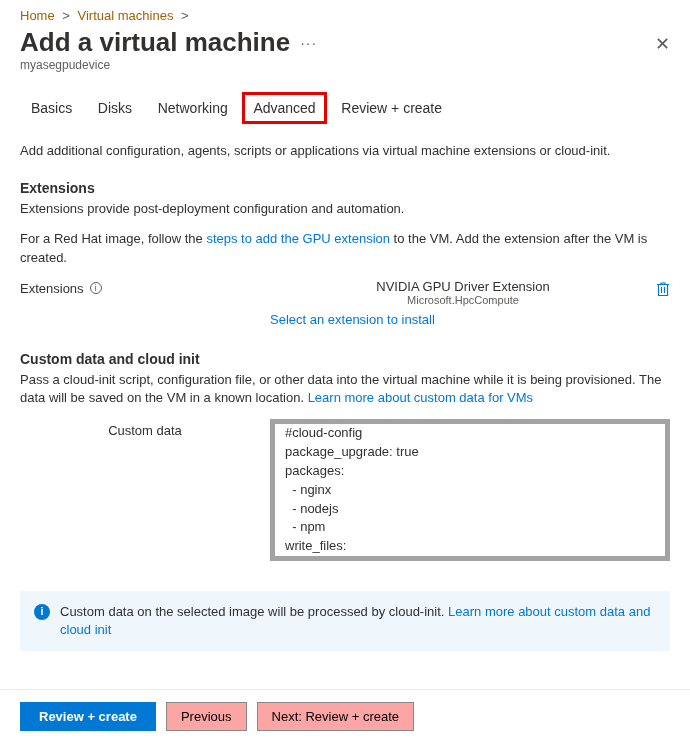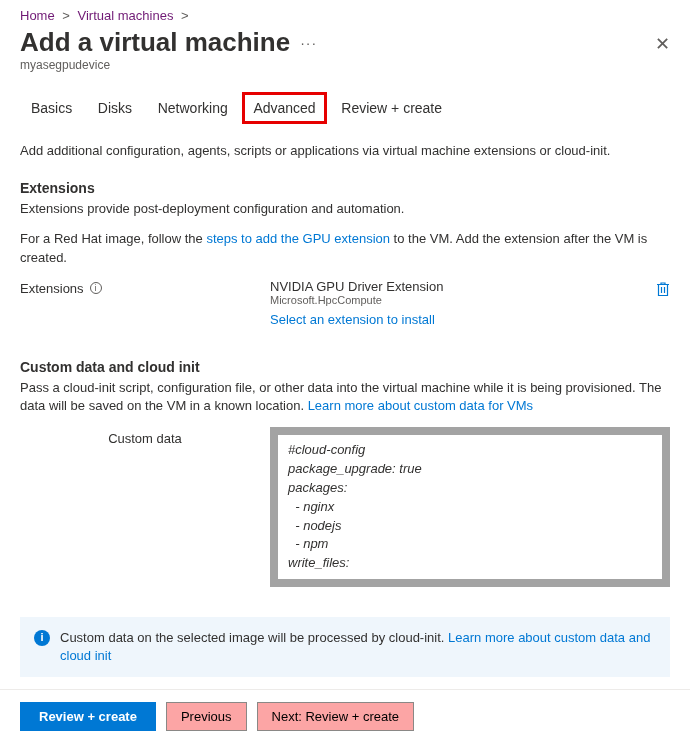--- a/index.html
+++ b/index.html
@@ -6,49 +6,49 @@
     body {
       font-family: "Segoe UI", -apple-system, BlinkMacSystemFont, sans-serif;
       font-size: 13px;
       color: #323130;
       background: #fff;
       width: 690px;
       height: 743px;
       position: relative;
     }
     .breadcrumb { padding: 8px 20px 2px; font-size: 13px; }
-    .breadcrumb a { color: #701a75; text-decoration: none; cursor: pointer; }
+    .breadcrumb a { color: #a16207; text-decoration: none; cursor: pointer; }
     .breadcrumb .sep { color: #605e5c; margin: 0 4px; }
     .header-row { display: flex; align-items: flex-start; padding: 2px 20px 0; justify-content: space-between; }
     .header-row h1 { font-size: 26px; font-weight: 600; flex: 0 0 auto; }
     .header-row .ellipsis { margin-left: 10px; color: #605e5c; padding-top: 8px; font-size: 14px; letter-spacing: 1px; cursor: pointer; }
     .header-row .spacer { flex: 1; }
     .header-row .close { font-size: 18px; color: #605e5c; cursor: pointer; padding-top: 6px; font-weight: 300; }
     .subtitle { color: #605e5c; font-size: 12px; padding: 0 20px 20px; }
     .tabs { padding: 0 20px; border-bottom: none; margin-bottom: 18px; }
     .tabs .tab { display: inline-block; padding: 8px 11px; color: #323130; font-size: 14px; cursor: pointer; }
     .tabs .tab.highlighted { border: 3px solid #e60000; padding: 5px 8px; }
     .content { padding: 0 20px; }
     .desc { font-size: 13px; line-height: 1.4; margin-bottom: 20px; color: #323130; }
     .section-title { font-size: 14px; font-weight: 600; margin-bottom: 4px; }
     .section-desc { font-size: 13px; line-height: 1.4; margin-bottom: 12px; }
     a.link { color: #0078d4; text-decoration: none; cursor: pointer; }
     .ext-row { display: flex; align-items: flex-start; margin-top: 6px; }
     .ext-label-col { width: 250px; display: flex; align-items: center; gap: 6px; padding-top: 2px; }
     .ext-info-icon { width: 12px; height: 12px; border: 1px solid #605e5c; border-radius: 50%; display: inline-flex; align-items: center; justify-content: center; font-size: 9px; color: #605e5c; font-style: normal; }
-    .ext-value-col { flex: 1; }
+    .ext-value-col { flex: 1; text-align: center; }
     .ext-name { font-size: 13px; }
     .ext-pub { font-size: 11px; color: #605e5c; }
     .ext-trash { color: #0078d4; cursor: pointer; padding-top: 2px; }
     .select-link { text-align: left; margin-top: 6px; margin-left: 250px; padding-left: 0; }
-    .custom-section { margin-top: 32px; }
+    .custom-section { margin-top: 24px; }
     .custom-row { display: flex; margin-top: 10px; }
     .custom-label-col { width: 250px; padding-top: 4px; text-align: center; }
     .custom-value-col { flex: 1; }
-    .codebox { border: 8px solid #a3a3a3; padding: 6px 10px; font-size: 13px; line-height: 1.45; white-space: pre; font-family: "Segoe UI", sans-serif; min-height: 130px; font-style: italic; }
+    .codebox { border: 5px solid #a3a3a3; padding: 0 10px; font-size: 13px; line-height: 1.45; white-space: pre; font-family: "Segoe UI", sans-serif; min-height: 130px; }
     .infobar { margin: 30px 20px 0; background: #eff6fc; border: 0px solid #cde; padding: 12px 14px; display: flex; gap: 10px; font-size: 13px; line-height: 1.4; }
     .infobar .iicon { width: 16px; height: 16px; background: #0078d4; border-radius: 50%; color: #fff; display: inline-flex; align-items: center; justify-content: center; font-size: 11px; font-weight: 700; font-style: normal; flex-shrink: 0; margin-top: 1px; }
     .footer { position: absolute; bottom: 0; left: 0; right: 0; border-top: 1px solid #edebe9; padding: 12px 20px; display: flex; gap: 10px; background: #fff; }
     .btn { font-size: 13px; padding: 6px 14px; border: 1px solid #8a8886; background: #fca5a5; cursor: pointer; font-family: inherit; }
     .btn.primary { background: #0078d4; border-color: #0078d4; color: #fff; font-weight: 600; padding: 6px 18px; }
   </style>
 </head>
 <body>
 
 <div class="breadcrumb">

